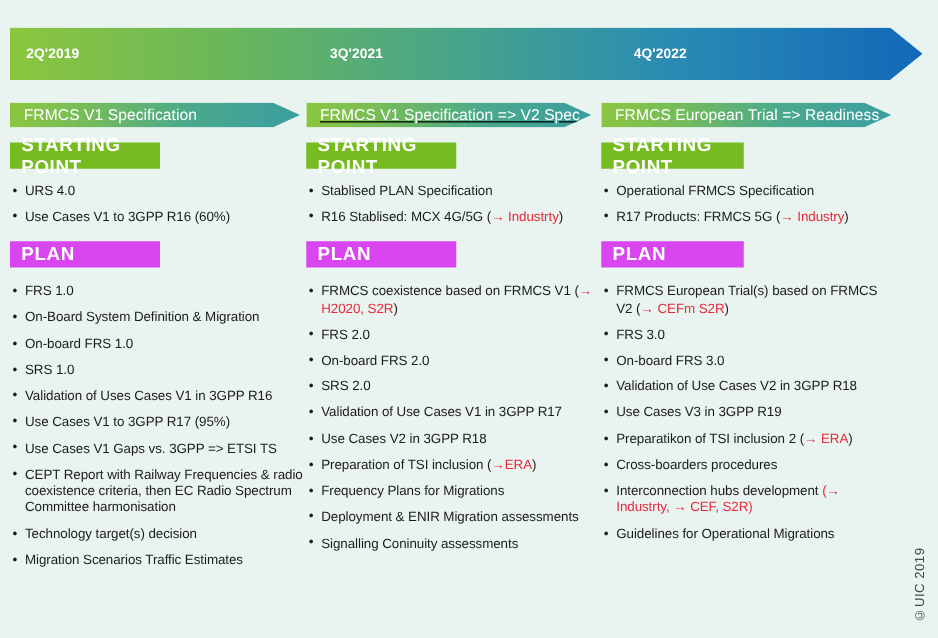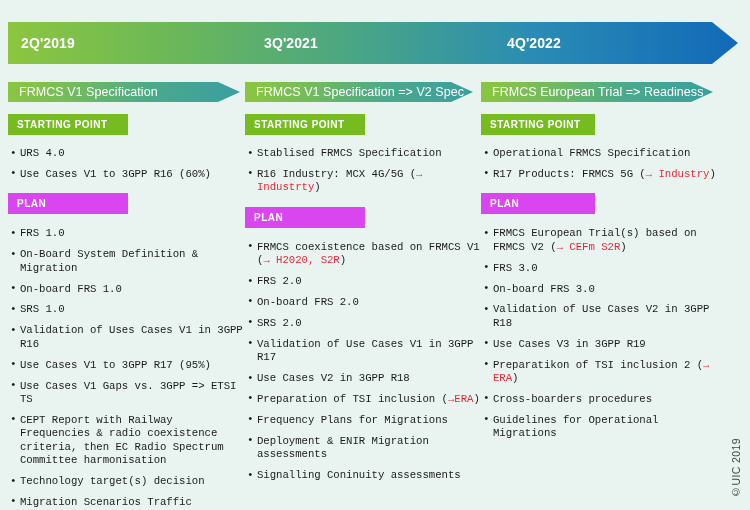--- a/index.html
+++ b/index.html
@@ -29,21 +29,21 @@
     background: linear-gradient(90deg, #8cc63f 0%, #6cb858 22%, #49a586 48%, #2a8cb4 72%, #1269b8 100%);
     clip-path: polygon(0 0, calc(100% - 26px) 0, 100% 50%, calc(100% - 26px) 100%, 0 100%);
   }
   .timeline-labels {
     position: absolute;
     inset: 0;
     display: flex;
   }
   .tl-label {
     color: #ffffff;
-    font-size: 14px;
+    font-size: 11px;
     font-weight: 700;
     letter-spacing: .1px;
     line-height: 42px;
     flex: 1 1 0;
     padding-left: 12px;
     white-space: nowrap;
   }
   .tl-label.first { padding-left: 13px; }
 
   
@@ -74,30 +74,30 @@
   }
   .chev-label {
     color: #ffffff;
     font-size: 12.5px;
     font-weight: 400;
     padding-left: 11px;
     white-space: nowrap;
     letter-spacing: .05px;
   }
   .col-1 .chev { width: 232px; }
-  .col-2 .chev { width: 228px; }
+  .col-2 .chev { width: 228px; text-decoration: underline; }
   .col-3 .chev { width: 232px; }
 
   
   .badge {
     margin-top: 12px;
     height: 21px;
     display: flex;
     align-items: center;
-    font-size: 10px;
+    font-size: 15px;
     font-weight: 700;
     letter-spacing: .5px;
     color: #ffffff;
     padding-left: 9px;
     box-sizing: border-box;
   }
   .badge.green { background: #76bc21; width: 120px; }
   .badge.blue  { background: #d946ef; width: 120px; }
   .col-2 .badge.green { width: 120px; }
   .col-2 .badge.blue  { width: 120px; }
@@ -117,21 +117,20 @@
     margin-top: 13px;
   }
   ul.bullets li {
     position: relative;
     font-size: 10.7px;
     line-height: 13.4px;
     color: #1b1b1b;
     padding-left: 12px;
     margin-bottom: 7.5px;
     letter-spacing: -.05px;
-    font-family: Liberation Mono, monospace;
   }
   ul.bullets li::before {
     content: "\2022";
     position: absolute;
     left: 2px;
     top: -0.5px;
     color: #1b1b1b;
     font-size: 11px;
   }
   ul.bullets li .accent { color: #e8293a; }
@@ -188,22 +187,22 @@
         <li><span>Migration Scenarios Traffic Estimates</span></li>
       </ul>
   </div>
 
   <div class="col col-2">
     <div class="chev">
       <span class="chev-label">FRMCS V1 Specification =&gt; V2 Spec</span>
     </div>
     <div class="badge green">STARTING POINT</div>
     <ul class="bullets starting">
-        <li><span>Stablised FRMCS Specification</span></li>
-        <li><span>R16 Industry: MCX 4G/5G (</span><span class="accent">→ Industrty</span><span>)</span></li>
+        <li><span>Stablised PLAN Specification</span></li>
+        <li><span>R16 Stablised: MCX 4G/5G (</span><span class="accent">→ Industrty</span><span>)</span></li>
       </ul>
     <div class="badge blue">PLAN</div>
     <ul class="bullets plan">
         <li><span>FRMCS coexistence based on FRMCS V1 (</span><span class="accent">→ H2020, S2R</span><span>)</span></li>
         <li><span>FRS 2.0</span></li>
         <li><span>On-board FRS 2.0</span></li>
         <li><span>SRS 2.0</span></li>
         <li><span>Validation of Use Cases V1 in 3GPP R17</span></li>
         <li><span>Use Cases V2 in 3GPP R18</span></li>
         <li><span>Preparation of TSI inclusion (</span><span class="accent">→ERA</span><span>)</span></li>
@@ -224,19 +223,20 @@
       </ul>
     <div class="badge blue">PLAN</div>
     <ul class="bullets plan">
         <li><span>FRMCS European Trial(s) based on FRMCS V2 (</span><span class="accent">→ CEFm S2R</span><span>)</span></li>
         <li><span>FRS 3.0</span></li>
         <li><span>On-board FRS 3.0</span></li>
         <li><span>Validation of Use Cases V2 in 3GPP R18</span></li>
         <li><span>Use Cases V3 in 3GPP R19</span></li>
         <li><span>Preparatikon of TSI inclusion 2 (</span><span class="accent">→ ERA</span><span>)</span></li>
         <li><span>Cross-boarders procedures</span></li>
+        <li><span>Interconnection hubs development </span><span class="accent">(→ Industrty, → CEF, S2R)</span></li>
         <li><span>Guidelines for Operational Migrations</span></li>
       </ul>
   </div>
 
 </div>
 
 <div class="copyright">©UIC 2019</div>
 
 </body></html>

